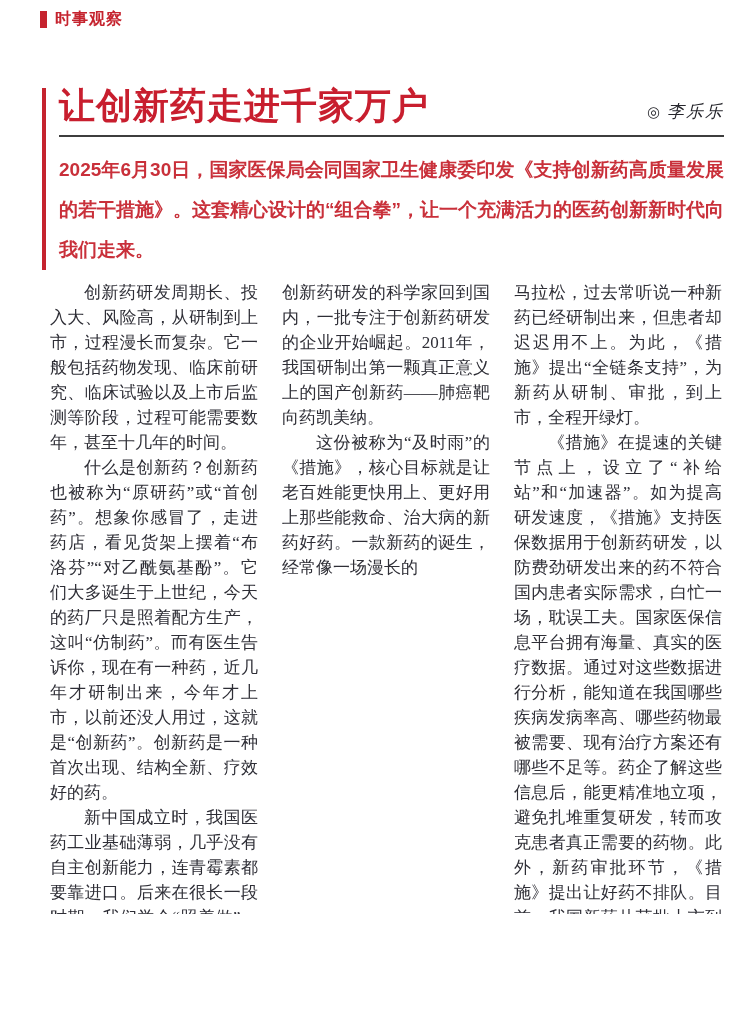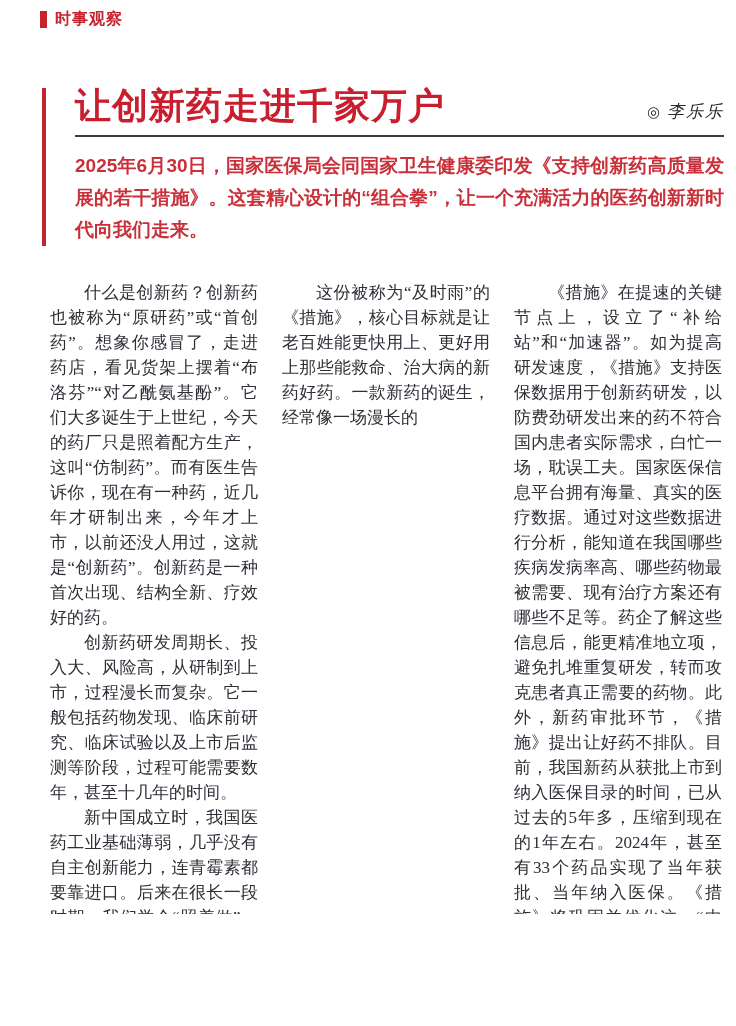--- a/index.html
+++ b/index.html
@@ -7,29 +7,29 @@
         font-family:"Liberation Serif","DejaVu Serif",serif;}
 
   
   .section-header{position:absolute;top:9px;left:40px;display:flex;align-items:center;gap:8px;}
   .red-tick{width:7px;height:17px;background:#c5232e;}
   .section-label{font-family:"Liberation Sans","DejaVu Sans",sans-serif;font-weight:bold;
                  font-size:16px;color:#c5232e;letter-spacing:1px;}
 
   
   .title-block{position:absolute;left:42px;top:88px;width:682px;box-sizing:border-box;
-               border-left:4px solid #c5232e;padding-left:29px;}
+               border-left:4px solid #c5232e;padding-left:13px;}
   .title-row{display:flex;justify-content:space-between;align-items:flex-end;}
   .article-title{margin:0;font-size:36px;line-height:1.05;color:#c81e2e;font-weight:bold;
                  letter-spacing:1px;font-family:"Liberation Serif","DejaVu Serif",serif;}
   .author{font-size:17px;color:#26262c;letter-spacing:2px;padding-bottom:3px;white-space:nowrap;font-style:italic;}
   .author-mark{font-size:15px;margin-right:5px;color:#26262c;}
   .title-rule{height:2px;background:#3d3d3d;margin-top:9px;}
   .lead{margin:13px 0 0 0;font-family:"Liberation Sans","DejaVu Sans",sans-serif;font-weight:bold;
-        font-size:19px;line-height:32px;color:#c9303a;text-align:justify;}
+        font-size:19px;line-height:40px;color:#c9303a;text-align:justify;}
 
   
   .body{position:absolute;left:50px;top:280px;width:672px;height:700px;display:flex;gap:24px;overflow:hidden;}
   .col{width:208px;overflow:hidden;}
   .para{margin:0;font-size:17px;line-height:25px;color:#2e2e36;text-align:justify;
         font-family:"Liberation Serif","DejaVu Serif",serif;}
   .para.indent{text-indent:2em;}
 
   
   .watermark{position:absolute;right:4px;top:974px;display:flex;align-items:center;gap:10px;
@@ -58,28 +58,30 @@
       <div class="author">
         <span class="author-mark">◎</span><span>李乐乐</span>
       </div>
     </div>
     <div class="title-rule"></div>
     <p class="lead">2025年6月30日，国家医保局会同国家卫生健康委印发《支持创新药高质量发展的若干措施》。这套精心设计的“组合拳”，让一个充满活力的医药创新新时代向我们走来。</p>
   </section>
 
   <main class="body">
     <div class="col">
+      <p class="para indent">创新药研发周期长、投入大、风险高，从研制到上市，过程漫长而复杂。它一般包括药物发现、临床前研究、临床试验以及上市后监测等阶段，过程可能需要数年，甚至十几年的时间。</p>
       <p class="para indent">什么是创新药？创新药也被称为“原研药”或“首创药”。想象你感冒了，走进药店，看见货架上摆着“布洛芬”“对乙酰氨基酚”。它们大多诞生于上世纪，今天的药厂只是照着配方生产，这叫“仿制药”。而有医生告诉你，现在有一种药，近几年才研制出来，今年才上市，以前还没人用过，这就是“创新药”。创新药是一种首次出现、结构全新、疗效好的药。</p>
-      <p class="para indent">创新药研发周期长、投入大、风险高，从研制到上市，过程漫长而复杂。它一般包括药物发现、临床前研究、临床试验以及上市后监测等阶段，过程可能需要数年，甚至十几年的时间。</p>
       <p class="para indent">新中国成立时，我国医药工业基础薄弱，几乎没有自主创新能力，连青霉素都要靠进口。后来在很长一段时期，我们学会“照着做”，生产仿制药。2008年，国家启动“重大新药创制”科技重大专项，从国家层面对医药创新研究进行战略布局。2010年前后，是中国创新药发展的转折点，一批专注于</p>
     </div>
     <div class="col">
+      <p class="para">创新药研发的科学家回到国内，一批专注于创新药研发的企业开始崛起。2011年，我国研制出第一颗真正意义上的国产创新药——肺癌靶向药凯美纳。</p>
       <p class="para indent">这份被称为“及时雨”的《措施》，核心目标就是让老百姓能更快用上、更好用上那些能救命、治大病的新药好药。一款新药的诞生，经常像一场漫长的</p>
     </div>
     <div class="col">
+      <p class="para">马拉松，过去常听说一种新药已经研制出来，但患者却迟迟用不上。为此，《措施》提出“全链条支持”，为新药从研制、审批，到上市，全程开绿灯。</p>
       <p class="para indent">《措施》在提速的关键节点上，设立了“补给站”和“加速器”。如为提高研发速度，《措施》支持医保数据用于创新药研发，以防费劲研发出来的药不符合国内患者实际需求，白忙一场，耽误工夫。国家医保信息平台拥有海量、真实的医疗数据。通过对这些数据进行分析，能知道在我国哪些疾病发病率高、哪些药物最被需要、现有治疗方案还有哪些不足等。药企了解这些信息后，能更精准地立项，避免扎堆重复研发，转而攻克患者真正需要的药物。此外，新药审批环节，《措施》提出让好药不排队。目前，我国新药从获批上市到纳入医保目录的时间，已从过去的5年多，压缩到现在的1年左右。2024年，甚至有33个药品实现了当年获批、当年纳入医保。《措施》将巩固并优化这一“中国速度”，确保创新药不再因为排队等批而</p>
     </div>
   </main>
 
   <div class="watermark">
     <span class="wechat-icon">
       <svg width="36" height="30" viewBox="0 0 36 30" xmlns="http://www.w3.org/2000/svg">
         <g fill="#b0b0b0">
           <ellipse cx="13" cy="11" rx="12.5" ry="10.5"></ellipse>
           <path d="M7 19 L4.5 25 L12 21.5 Z"></path>

